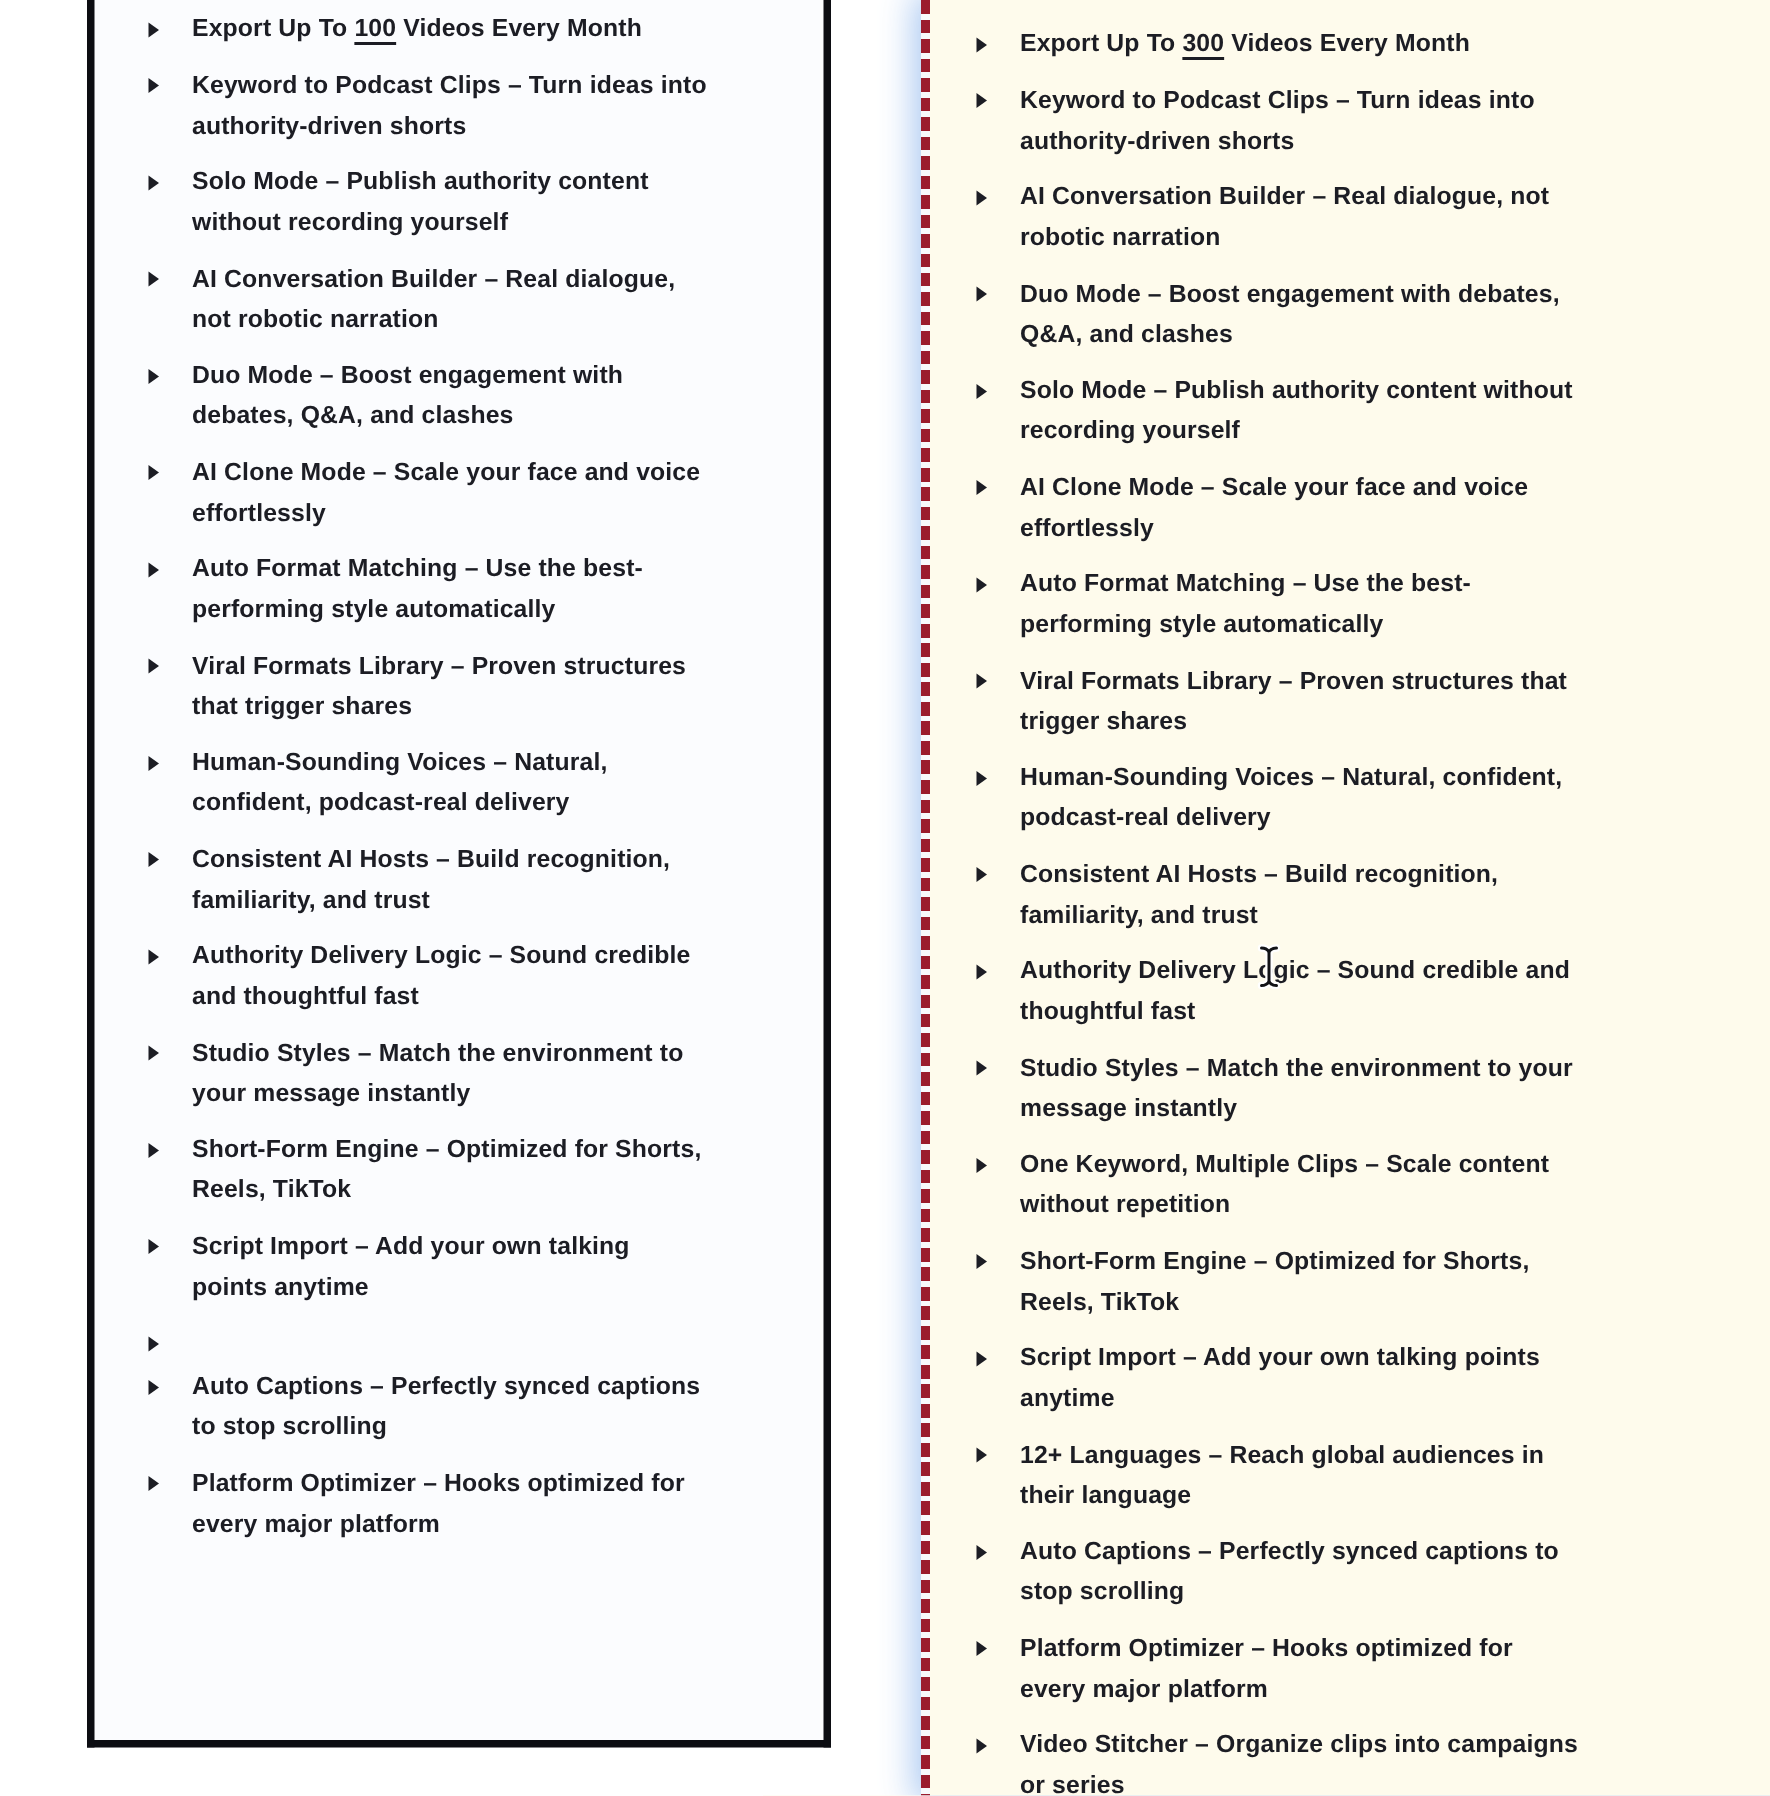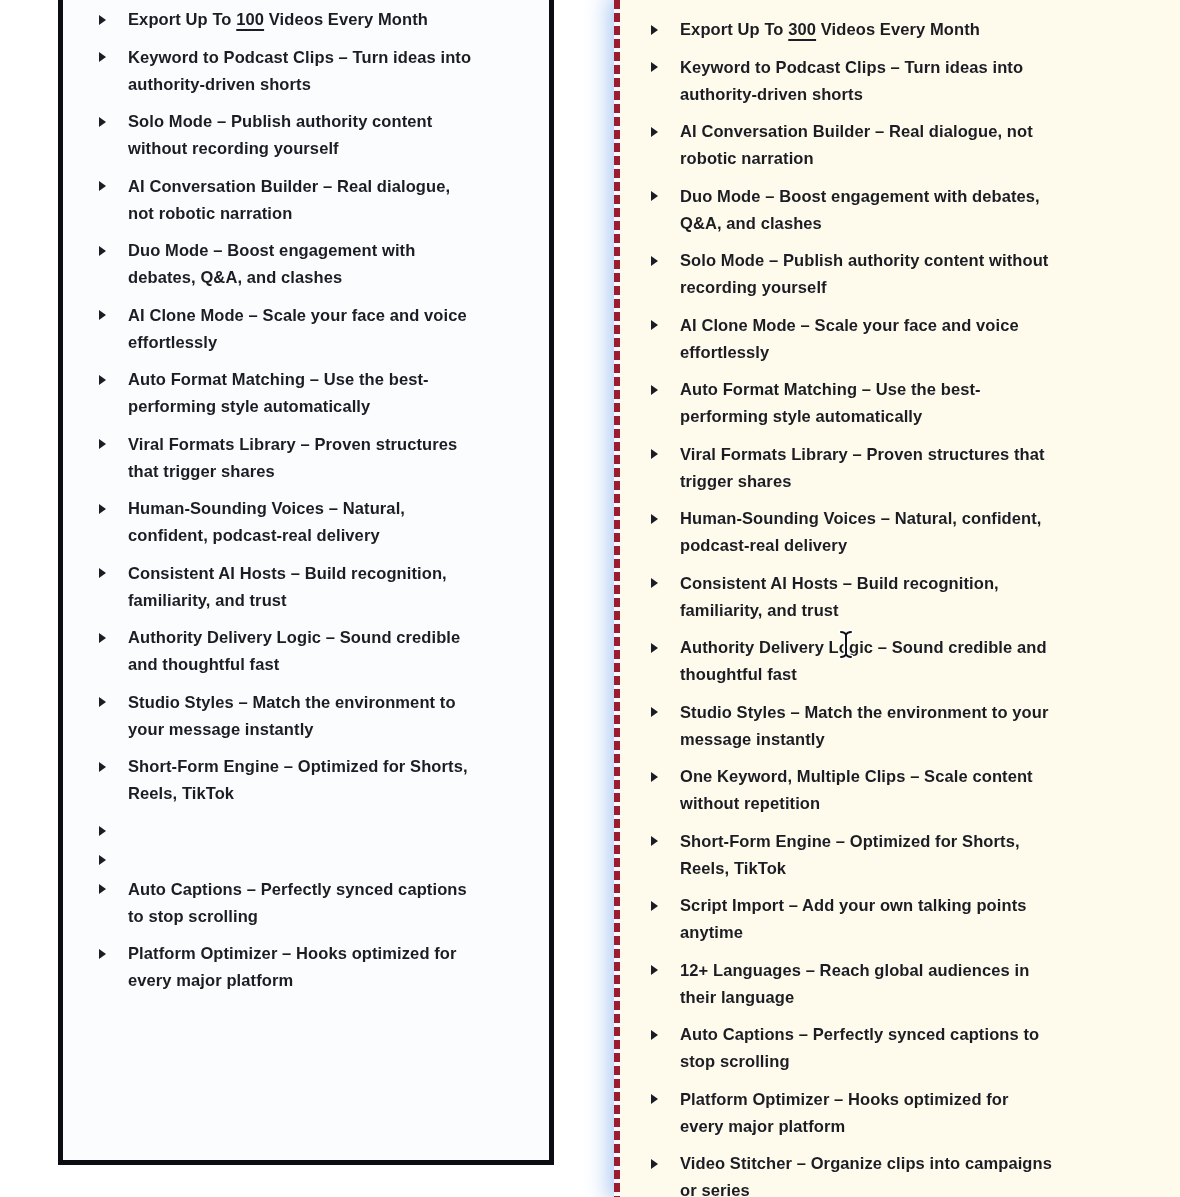--- a/index.html
+++ b/index.html
@@ -120,20 +120,21 @@
       <li>
         <span class="tri"></span>
         <span class="ftext">Studio Styles – Match the environment to<br>your message instantly</span>
       </li>
       <li>
         <span class="tri"></span>
         <span class="ftext">Short-Form Engine – Optimized for Shorts,<br>Reels, TikTok</span>
       </li>
       <li>
         <span class="tri"></span>
+        <span class="ftext">Script Import – Add your own talking<br>points anytime</span>
       </li>
       <li>
         <span class="tri"></span>
       </li>
       <li>
         <span class="tri"></span>
         <span class="ftext">Auto Captions – Perfectly synced captions<br>to stop scrolling</span>
       </li>
       <li>
         <span class="tri"></span>

